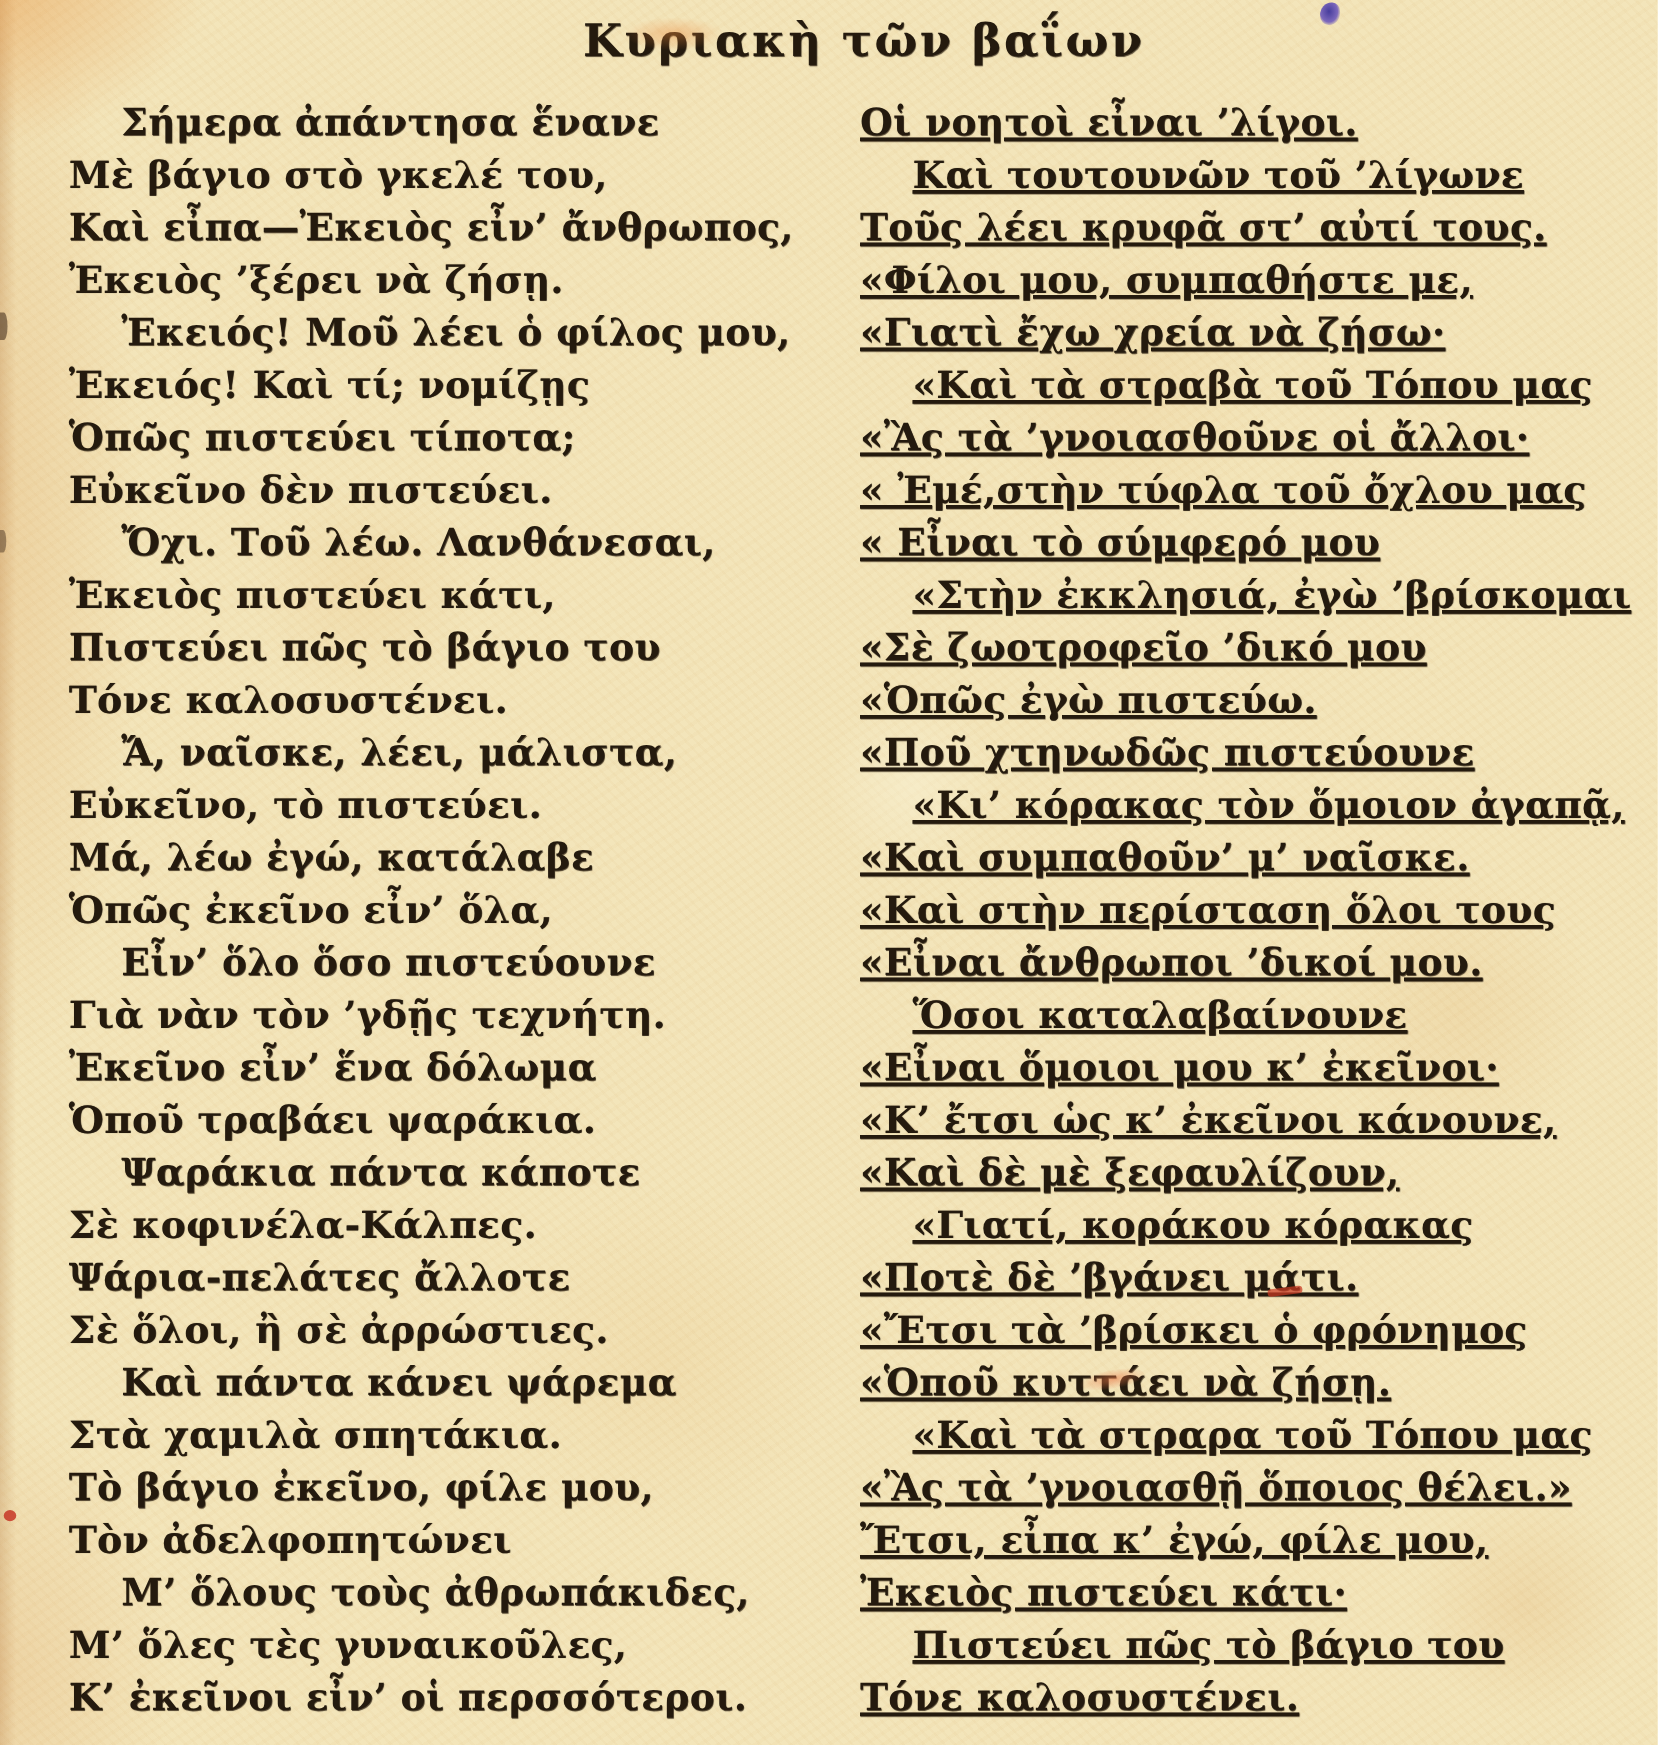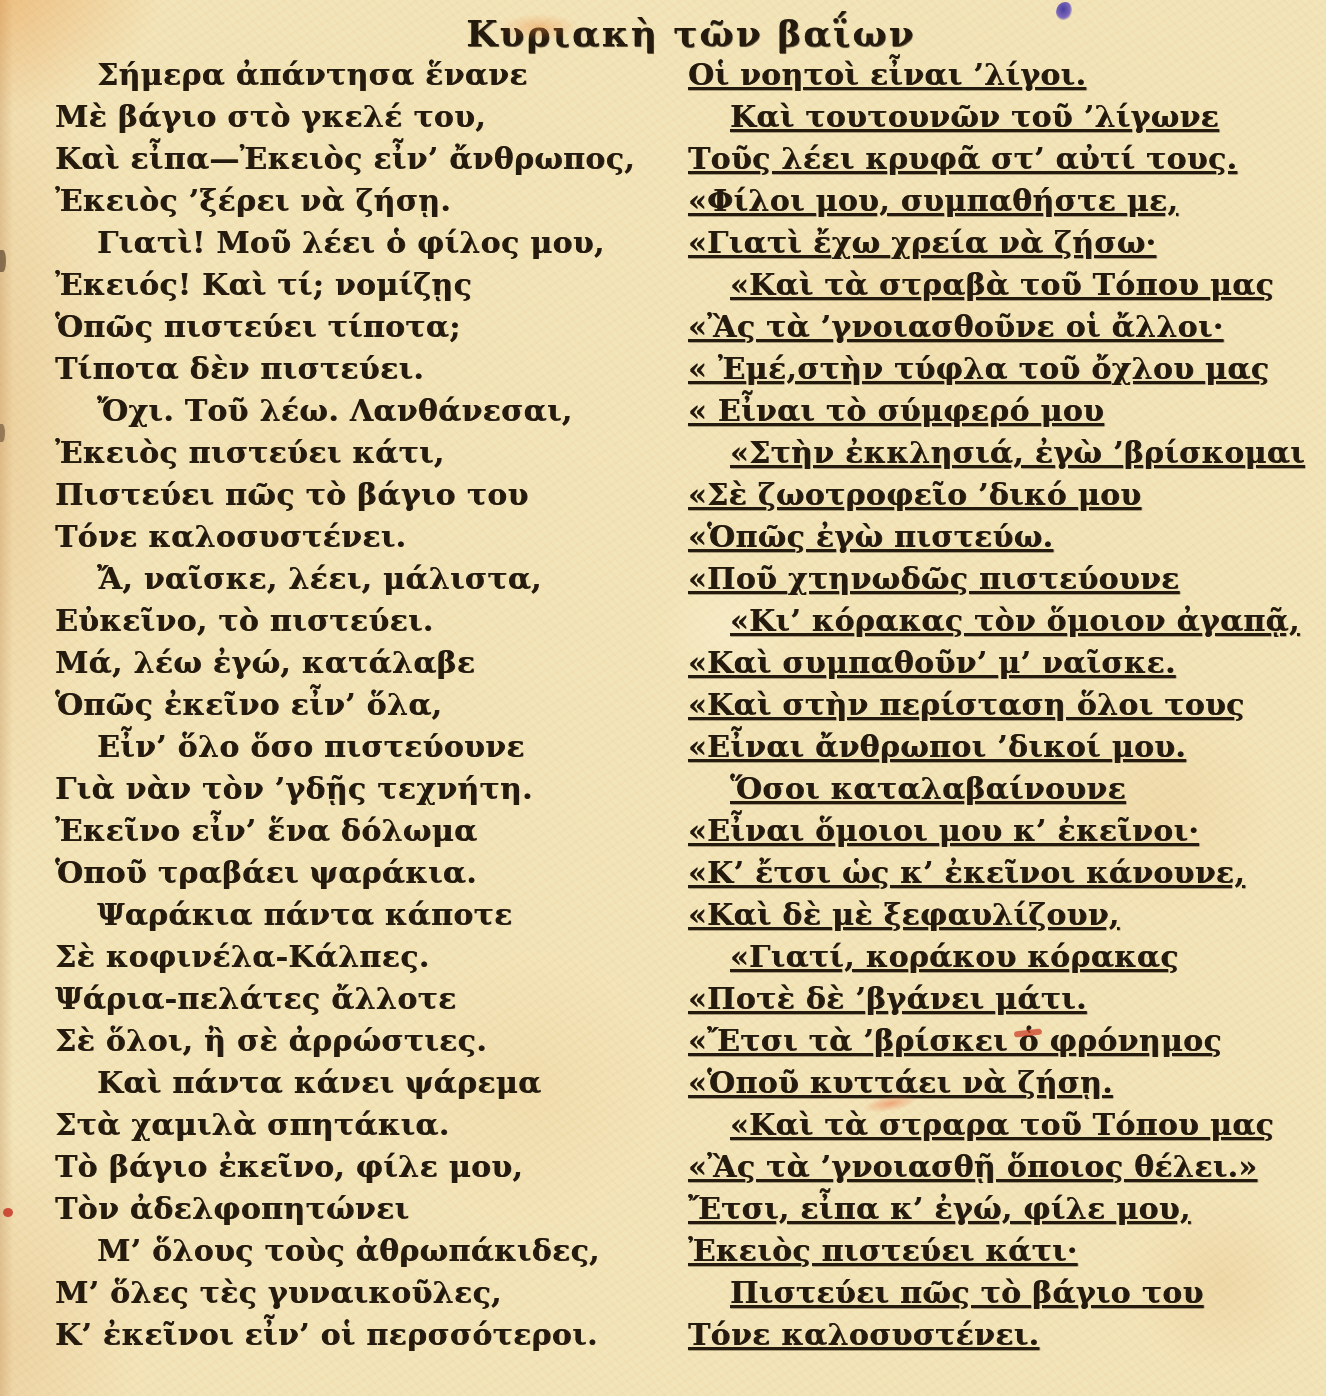--- a/index.html
+++ b/index.html
@@ -31,20 +31,21 @@
     left: 28px;
     padding-top: 12px;
     text-align: center;
     font-size: 36px;
     font-weight: bold;
     letter-spacing: 2px;
     text-shadow: 0.5px 0.5px 0.7px rgba(38,26,12,0.75);
   }
   .columns {
     display: flex;
+    margin-top: 24px;
   }
   .col { box-sizing: border-box; }
   .col-left  { width: 660px; padding-left: 55px; }
   .col-right { width: 666px; padding-left: 28px; text-decoration: underline; }
   .line {
     font-size: 30px;
     line-height: 42px;
     font-weight: bold;
     white-space: nowrap;
     letter-spacing: 0.3px;
@@ -87,24 +88,24 @@
 
 <div class="page">
   <div class="title">Κυριακὴ τῶν βαΐων</div>
 
   <div class="columns">
     <div class="col col-left">
         <div class="line indent">Σήμερα ἀπάντησα ἕνανε</div>
         <div class="line">Μὲ βάγιο στὸ γκελέ του,</div>
         <div class="line">Καὶ εἶπα—Ἐκειὸς εἶν’ ἄνθρωπος,</div>
         <div class="line">Ἐκειὸς ’ξέρει νὰ ζήσῃ.</div>
-        <div class="line indent">Γιατὶ! Μοῦ λέει ὁ φίλος μου,</div>
+        <div class="line indent">Ἐκειός! Μοῦ λέει ὁ φίλος μου,</div>
         <div class="line">Ἐκειός! Καὶ τί; νομίζῃς</div>
         <div class="line">Ὁπῶς πιστεύει τίποτα;</div>
-        <div class="line">Τίποτα δὲν πιστεύει.</div>
+        <div class="line">Εὐκεῖνο δὲν πιστεύει.</div>
         <div class="line indent">Ὄχι. Τοῦ λέω. Λανθάνεσαι,</div>
         <div class="line">Ἐκειὸς πιστεύει κάτι,</div>
         <div class="line">Πιστεύει πῶς τὸ βάγιο του</div>
         <div class="line">Τόνε καλοσυστένει.</div>
         <div class="line indent">Ἄ, ναῖσκε, λέει, μάλιστα,</div>
         <div class="line">Εὐκεῖνο, τὸ πιστεύει.</div>
         <div class="line">Μά, λέω ἐγώ, κατάλαβε</div>
         <div class="line">Ὁπῶς ἐκεῖνο εἶν’ ὅλα,</div>
         <div class="line indent">Εἶν’ ὅλο ὅσο πιστεύουνε</div>
         <div class="line">Γιὰ νὰν τὸν ’γδῇς τεχνήτη.</div>

